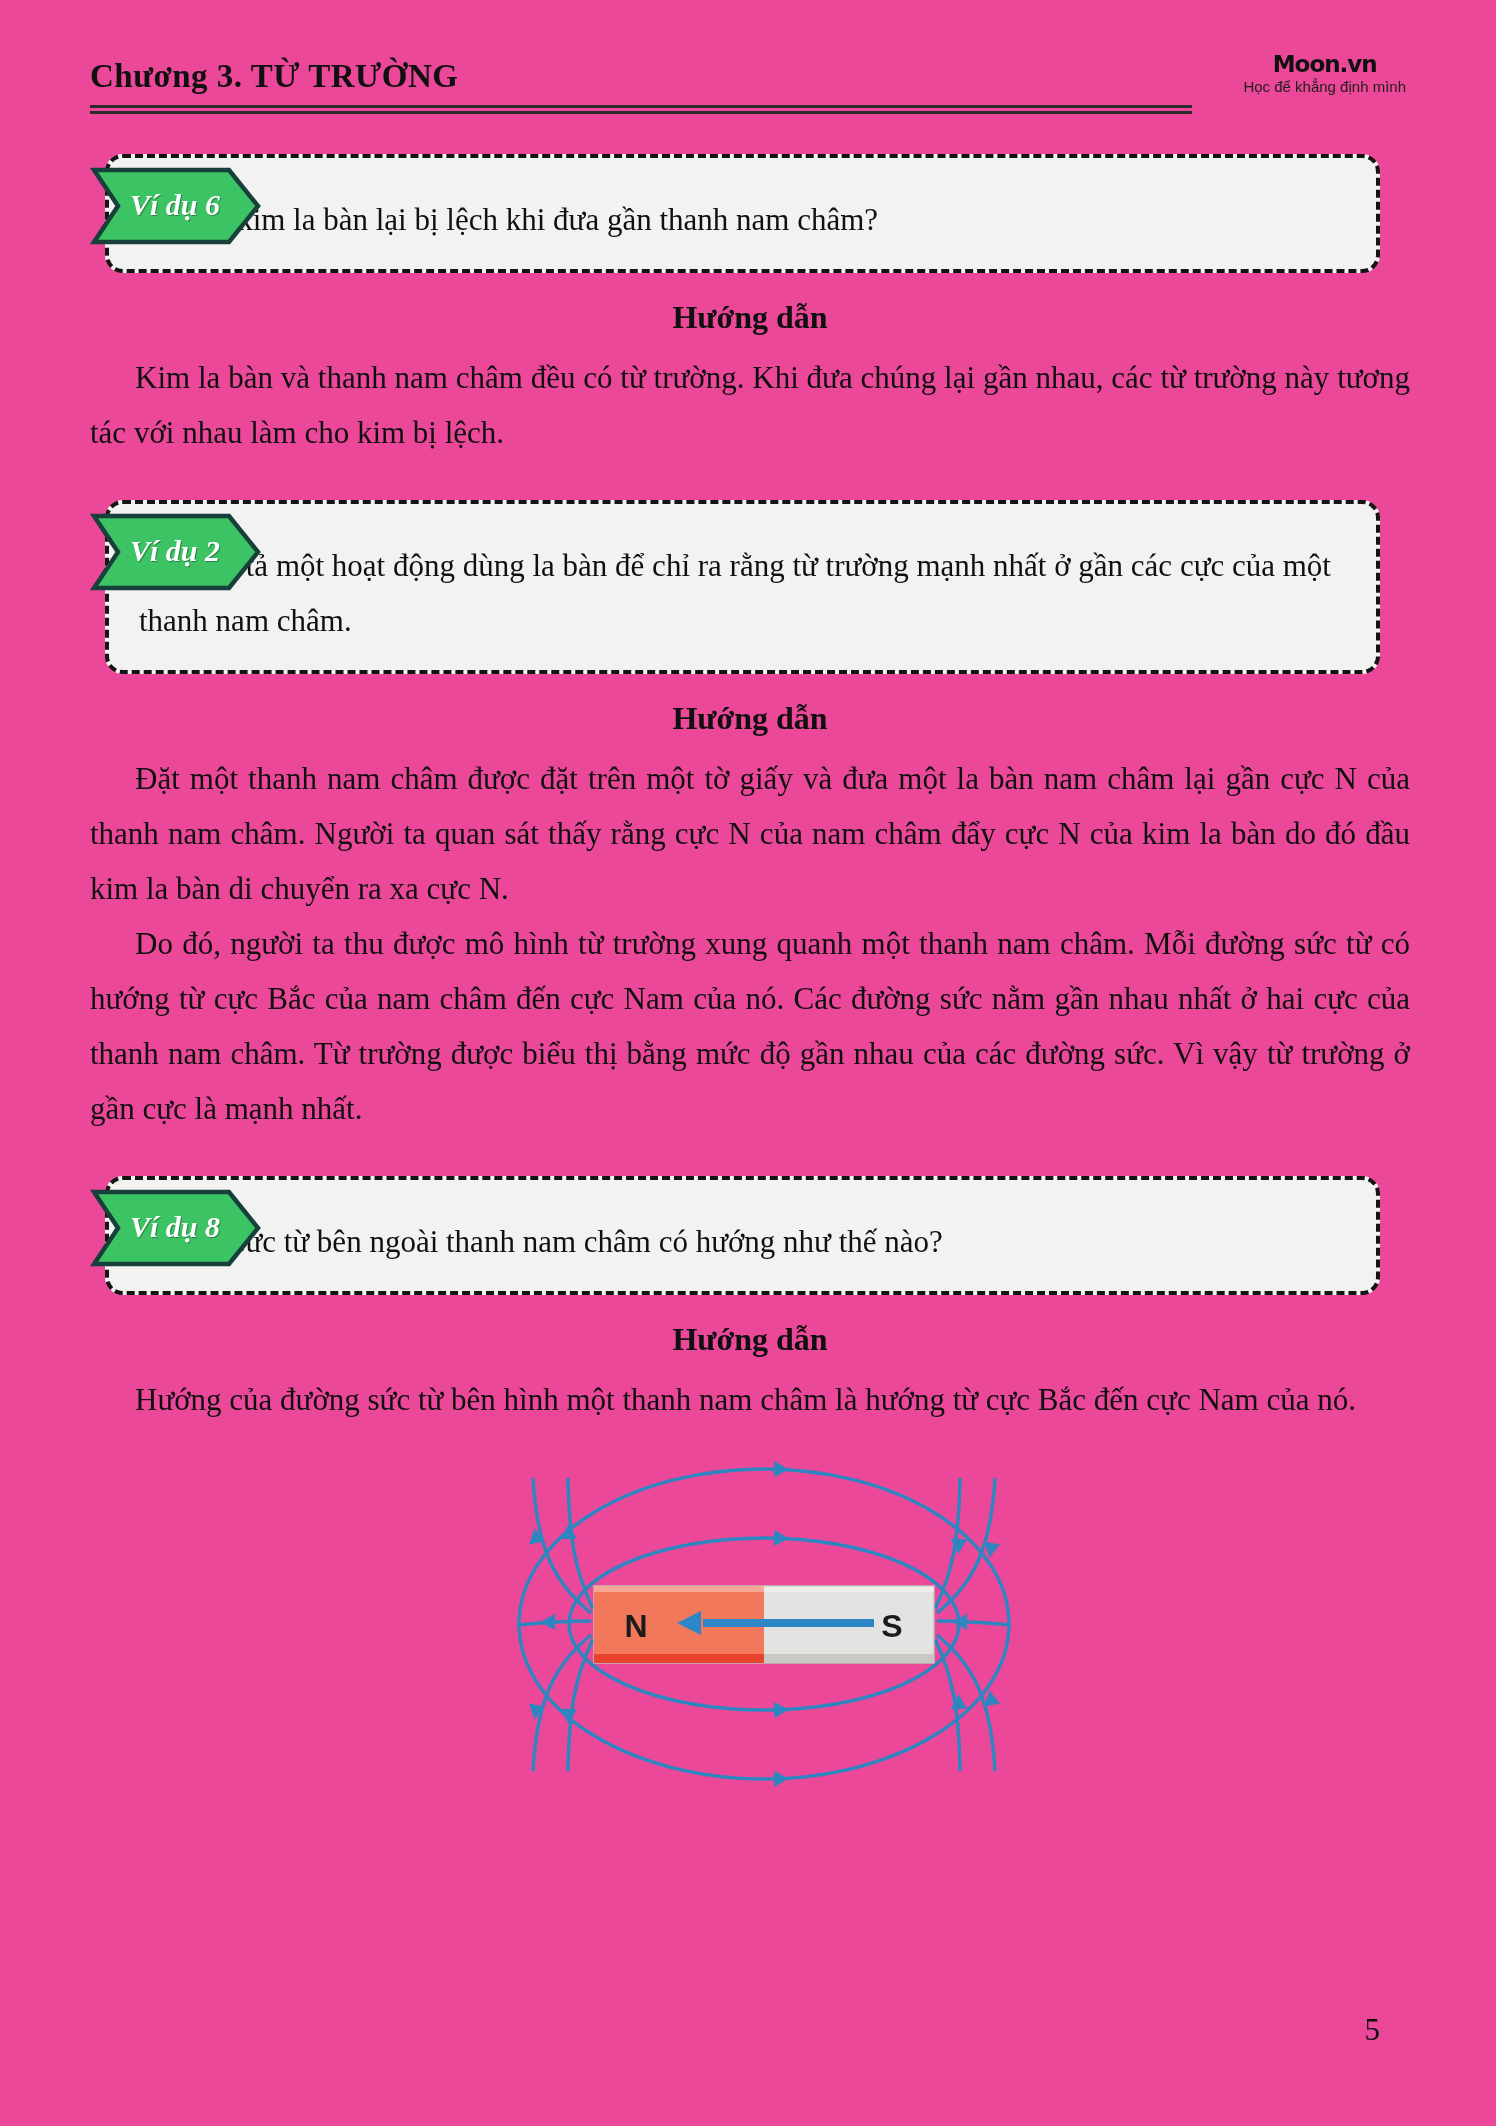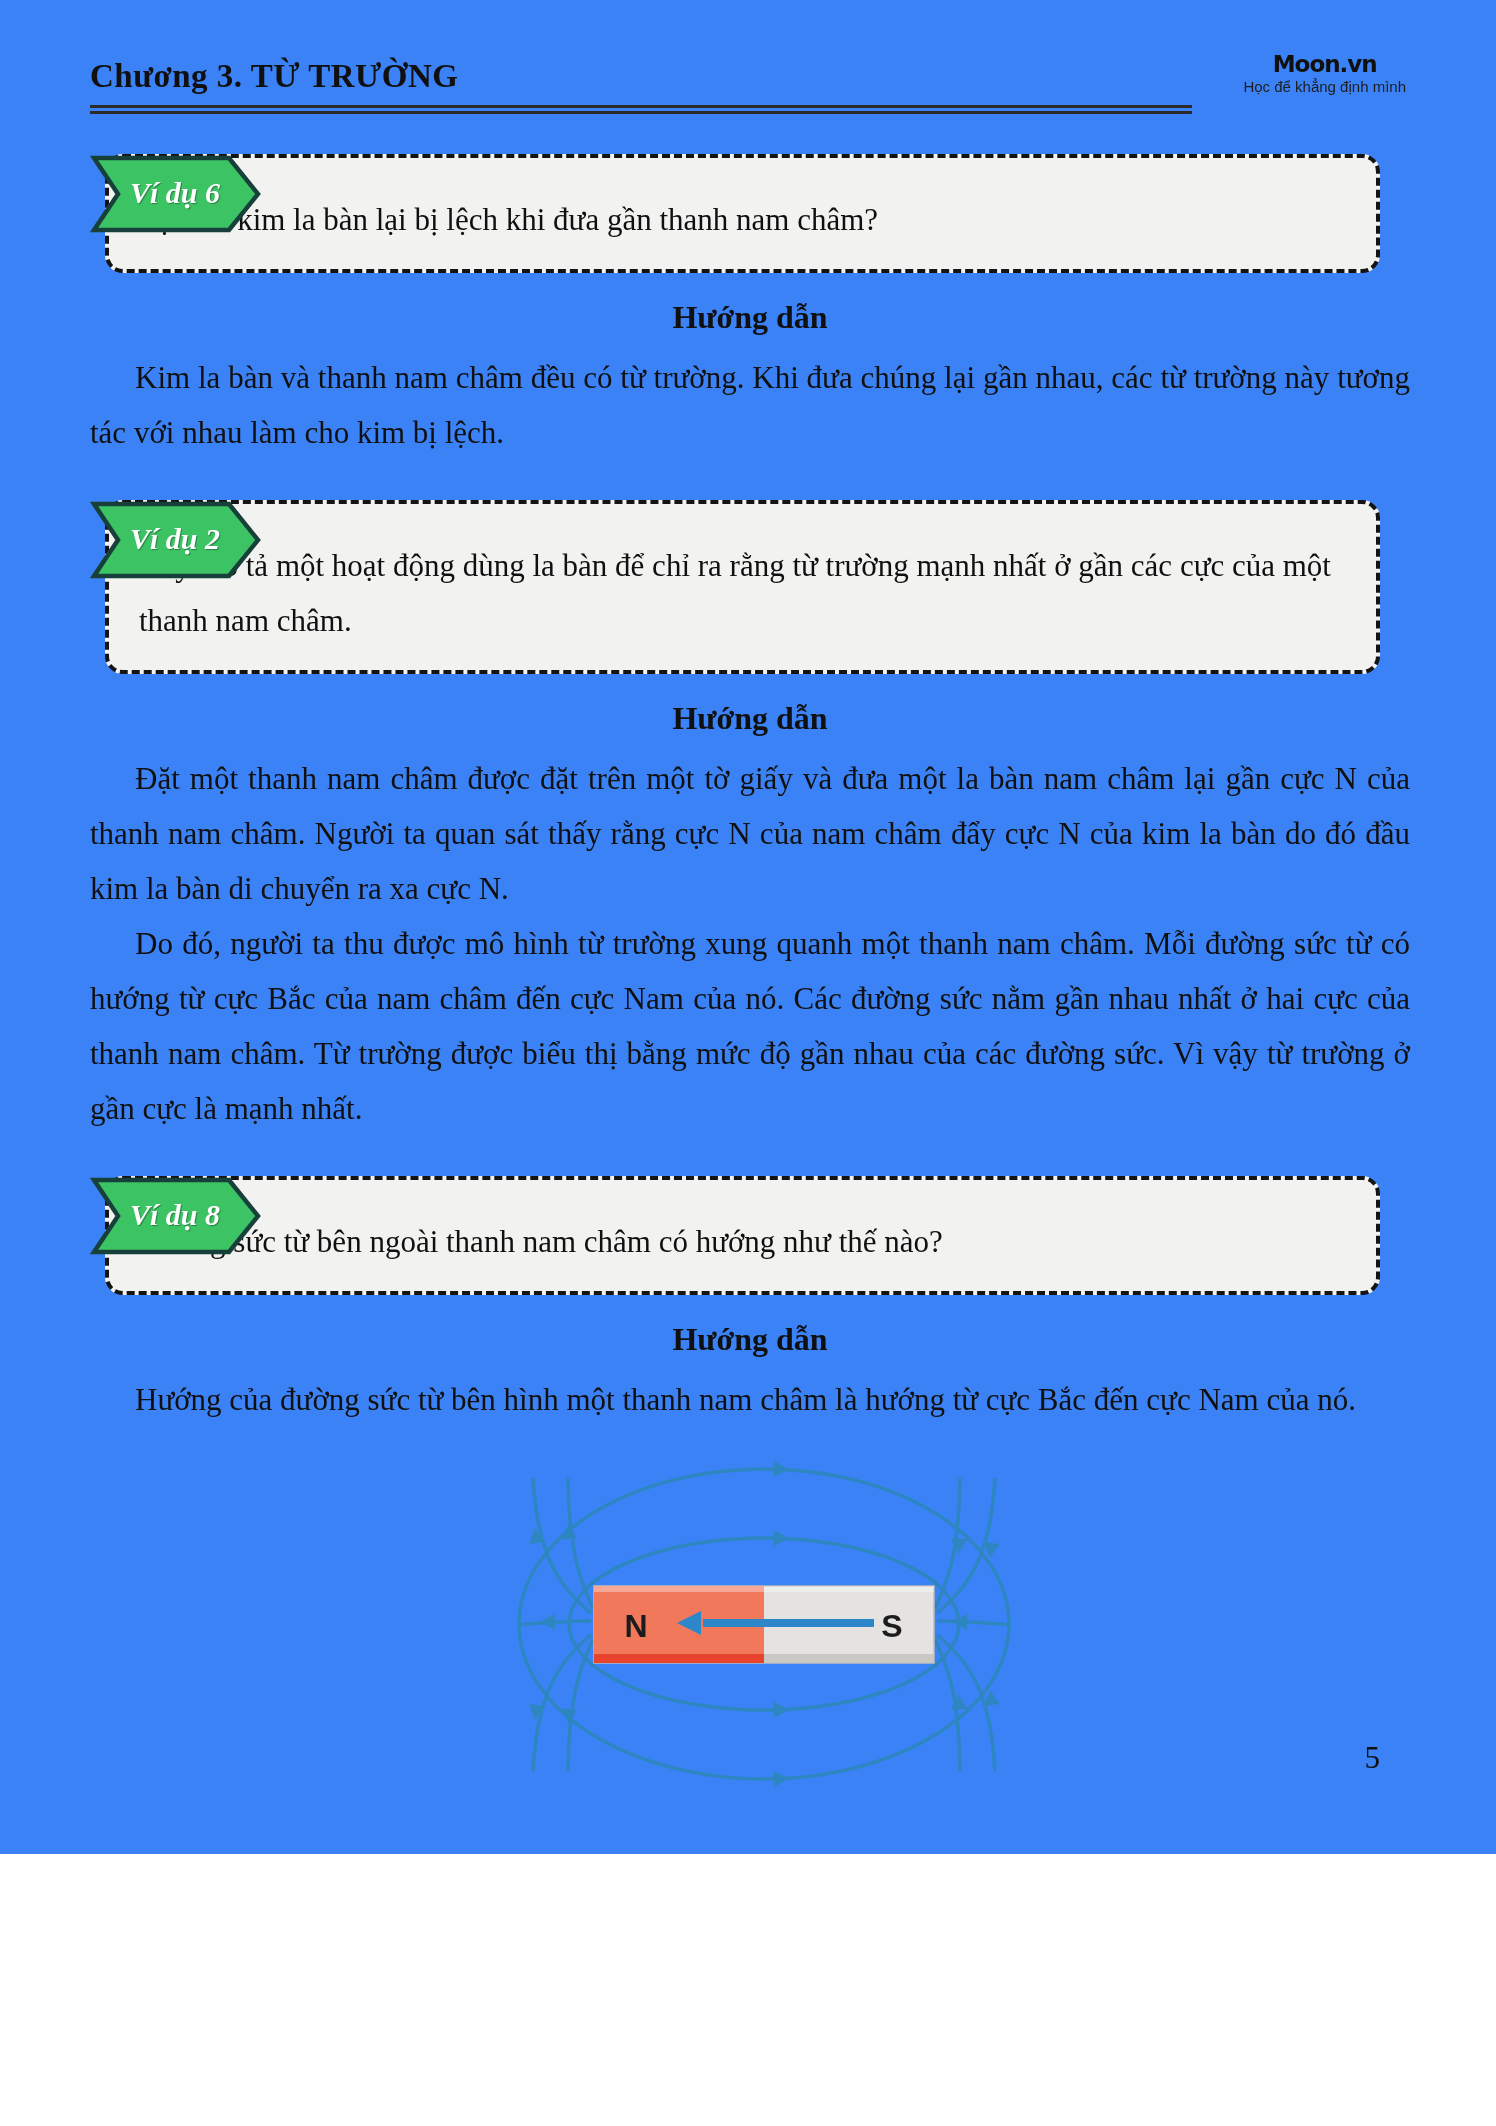--- a/index.html
+++ b/index.html
@@ -1,36 +1,36 @@
 <!DOCTYPE html>
 <html><head>
 <meta charset="utf-8">
 <style>
   html,body{margin:0;padding:0;background:#fff;}
   .page{
     position:relative;
-    width:1496px;height:1854px;
-    background:#3b82f6;
+    width:1496px;height:2126px;
+    background:#ec4899;
     font-family:"Liberation Serif", serif;
     color:#101010;
     overflow:hidden;
   }
   .content{padding:40px 86px 0 90px;}
 
   
   .header-row{display:flex;justify-content:space-between;align-items:flex-end;}
   .chapter-title{font-size:33px;font-weight:bold;letter-spacing:.5px;padding-top:18px;}
   .logo-block{text-align:center;line-height:1.05;padding-right:4px;}
   .logo-brand{font-family:"DejaVu Sans",sans-serif;font-weight:800;font-size:23px;letter-spacing:-1px;}
   .logo-tagline{font-family:"Liberation Sans",sans-serif;font-size:15px;color:#1d1d1d;margin-top:3px;}
   .header-rule{margin-top:10px;width:1102px;height:3px;border-top:3px solid #2b2b2b;border-bottom:3px solid #2b2b2b;}
 
   
   .example{position:relative;margin-top:18px;}
-  .badge{position:absolute;top:0;left:0;width:172px;height:80px;z-index:2;}
+  .badge{position:absolute;top:12px;left:0;width:172px;height:80px;z-index:2;}
   .badge svg{position:absolute;left:0;top:0;}
   .badge-label{
     position:absolute;left:26px;top:0;width:118px;height:78px;
     display:flex;align-items:center;justify-content:center;
     color:#fff;font-weight:bold;font-style:italic;font-size:30px;
     text-shadow:1px 1px 1px rgba(0,0,0,.35);
   }
   .example-box{
     margin:40px 30px 0 15px;
     border:4px dashed #141414;border-radius:18px;

